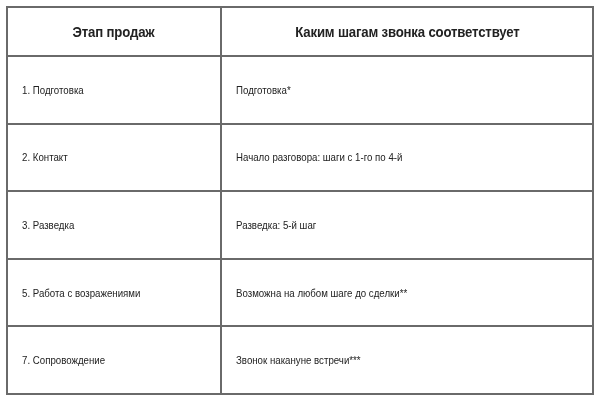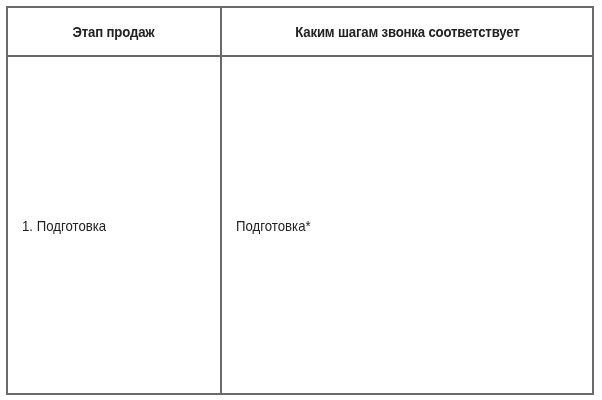--- a/index.html
+++ b/index.html
@@ -10,21 +10,21 @@
       border: 2px solid #6a6a6a;
       border-collapse: collapse;
       font-family: "Liberation Sans", sans-serif;
       font-stretch: condensed;
       color: #222222;
     }
     .tbl td, .tbl th {
       border: 2px solid #6a6a6a;
       padding: 0 0 0 14px;
       height: 47px;
-      font-size: 15px;
+      font-size: 11px;
       text-align: left;
       vertical-align: middle;
       white-space: nowrap;
     }
     .tbl th {
       font-weight: bold;
       text-align: center;
       padding: 0;
       font-size: 15px;
       letter-spacing: -0.2px;
@@ -41,14 +41,30 @@
     <tr>
       <th class="col1"><span class="cell-text">Этап продаж</span></th>
       <th><span class="cell-text">Каким шагам звонка соответствует</span></th>
     </tr>
   </thead>
   <tbody>
     <tr>
       <td><span class="cell-text">1. Подготовка</span></td>
       <td><span class="cell-text">Подготовка*</span></td>
     </tr>
+    <tr>
+      <td><span class="cell-text">2. Контакт</span></td>
+      <td><span class="cell-text">Начало разговора: шаги с 1-го по 4-й</span></td>
+    </tr>
+    <tr>
+      <td><span class="cell-text">3. Разведка</span></td>
+      <td><span class="cell-text">Разведка: 5-й шаг</span></td>
+    </tr>
+    <tr>
+      <td><span class="cell-text">5. Работа с возражениями</span></td>
+      <td><span class="cell-text">Возможна на любом шаге до сделки**</span></td>
+    </tr>
+    <tr>
+      <td><span class="cell-text">7. Сопровождение</span></td>
+      <td><span class="cell-text">Звонок накануне встречи***</span></td>
+    </tr>
   </tbody>
 </table>
 
 </body></html>

